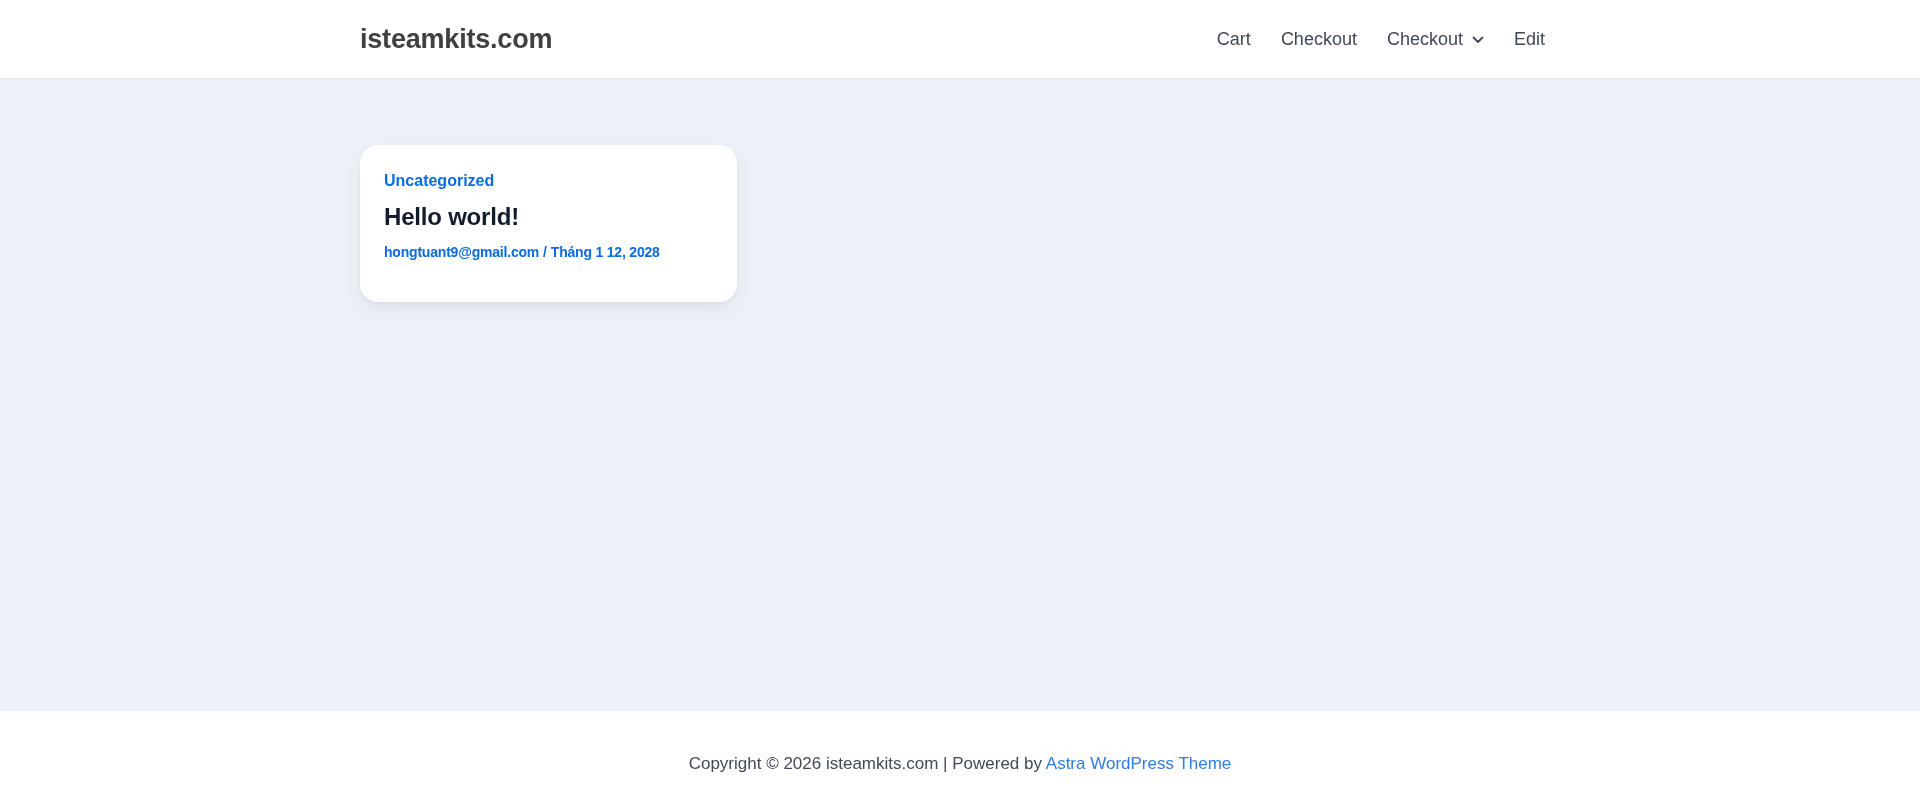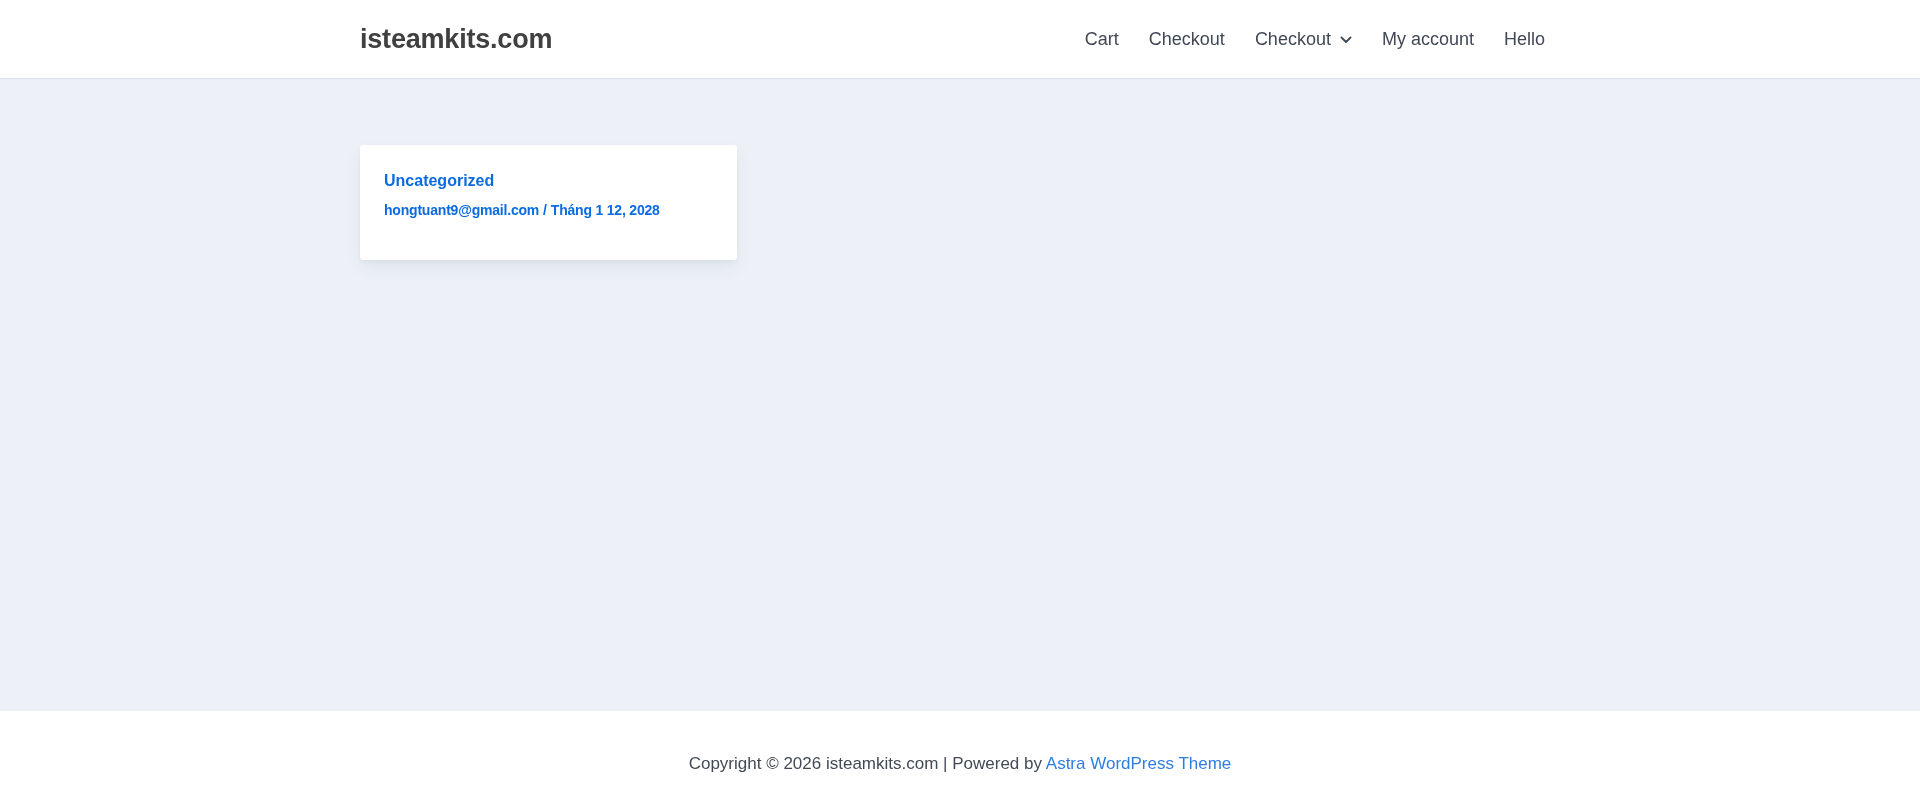--- a/index.html
+++ b/index.html
@@ -56,21 +56,21 @@
 
   
   .page-content {
     height: 632px;
     background: #edf1f7;
   }
   .post-card {
     width: 377px;
     margin-top: 66px;
     background: #ffffff;
-    border-radius: 3px;
+    border-radius: 18px;
     box-shadow: 0 8px 18px rgba(20, 35, 65, 0.06), 0 2px 4px rgba(20, 35, 65, 0.04);
     padding: 26px 24px 24px 24px;
     display: inline-block;
     vertical-align: top;
   }
   .post-category {
     margin-bottom: 12px;
     line-height: 19px;
   }
   .post-category a {
@@ -150,36 +150,36 @@
           <a href="#">
             <span>Checkout</span>
             <span class="chevron-icon">
               <svg width="12" height="8" viewBox="0 0 12 8" fill="none">
                 <path d="M1.5 1.5 L6 6 L10.5 1.5" stroke="#414855" stroke-width="1.8" stroke-linecap="round" stroke-linejoin="round"></path>
               </svg>
             </span>
           </a>
         </li>
         <li>
-          <a href="#">My account</a>
-        </li>
-        <li>
-          <a href="#">Hello</a>
+          <a href="#">Edit</a>
         </li>
       </ul>
     </nav>
   </div>
 </header>
 
 <main class="page-content">
   <div class="container">
     <article class="post-card">
       <p class="post-category">
         <a href="#">Uncategorized</a>
       </p>
+      <h2 class="post-title">
+        <a href="#">Hello world!</a>
+      </h2>
       <p class="post-meta">
         <a href="#">hongtuant9@gmail.com</a><span class="sep">/</span><a href="#">Tháng 1 12, 2028</a>
       </p>
     </article>
   </div>
 </main>
 
 <footer class="site-footer">
   <p class="footer-copyright"><span>Copyright © 2026 isteamkits.com | Powered by </span><a href="#">Astra WordPress Theme</a></p>
 </footer>

